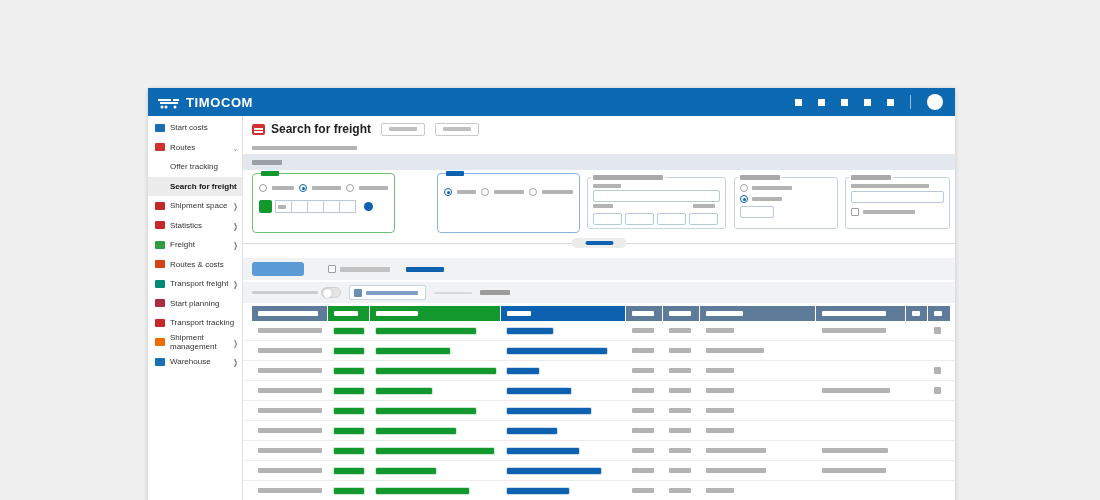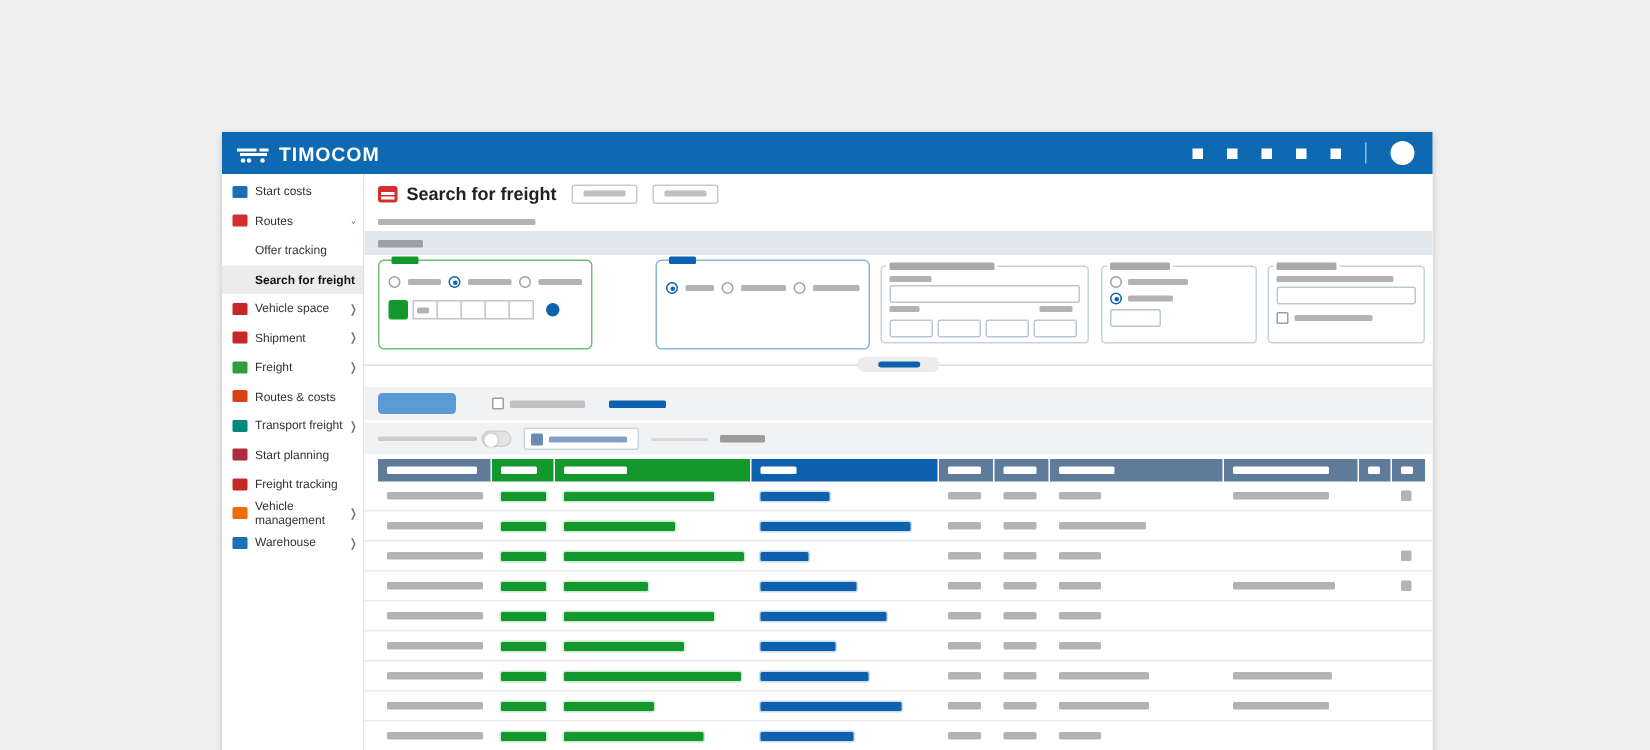--- a/index.html
+++ b/index.html
@@ -138,26 +138,26 @@
           <span class="chev">⌄</span>
         </div>
         <div class="side-item lvl1">
           <span>Offer tracking</span>
         </div>
         <div class="side-item lvl1 sel">
           <span>Search for freight</span>
         </div>
         <div class="side-item">
           <span class="ic" style="background: rgb(198, 40, 40);"></span>
-          <span>Vehicle space</span>
+          <span>Shipment space</span>
           <span class="chev">❯</span>
         </div>
         <div class="side-item">
           <span class="ic" style="background: rgb(198, 40, 40);"></span>
-          <span>Shipment</span>
+          <span>Statistics</span>
           <span class="chev">❯</span>
         </div>
         <div class="side-item">
           <span class="ic" style="background: rgb(46, 158, 63);"></span>
           <span>Freight</span>
           <span class="chev">❯</span>
         </div>
         <div class="side-item">
           <span class="ic" style="background: rgb(216, 67, 21);"></span>
           <span>Routes &amp; costs</span>
@@ -166,25 +166,25 @@
           <span class="ic" style="background: rgb(0, 137, 123);"></span>
           <span>Transport freight</span>
           <span class="chev">❯</span>
         </div>
         <div class="side-item">
           <span class="ic" style="background: rgb(173, 43, 62);"></span>
           <span>Start planning</span>
         </div>
         <div class="side-item">
           <span class="ic" style="background: rgb(198, 40, 40);"></span>
-          <span>Freight tracking</span>
+          <span>Transport tracking</span>
         </div>
         <div class="side-item">
           <span class="ic" style="background: rgb(239, 108, 0);"></span>
-          <span>Vehicle management</span>
+          <span>Shipment management</span>
           <span class="chev">❯</span>
         </div>
         <div class="side-item">
           <span class="ic" style="background: rgb(26, 111, 181);"></span>
           <span>Warehouse</span>
           <span class="chev">❯</span>
         </div>
       </nav>
 
     <div class="main">

